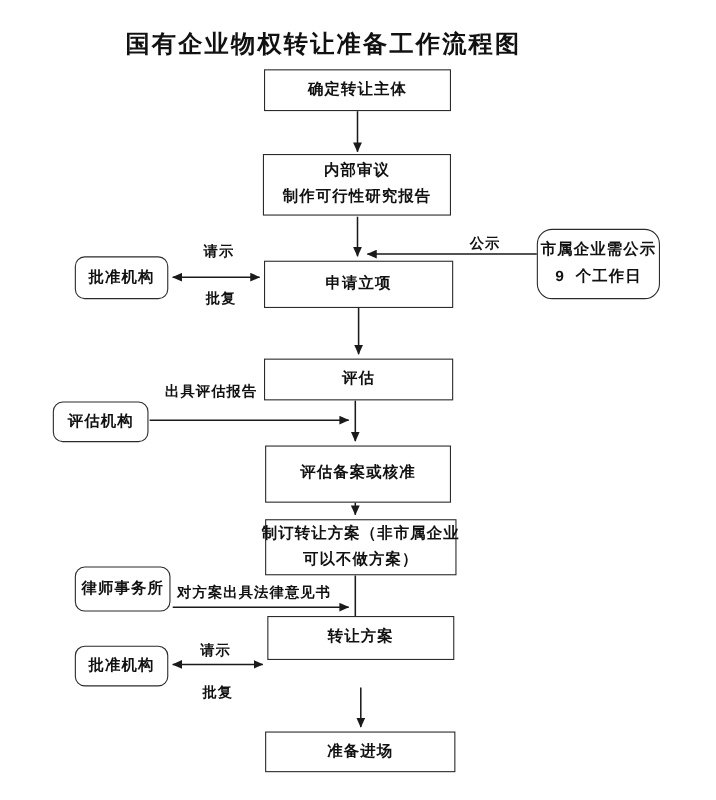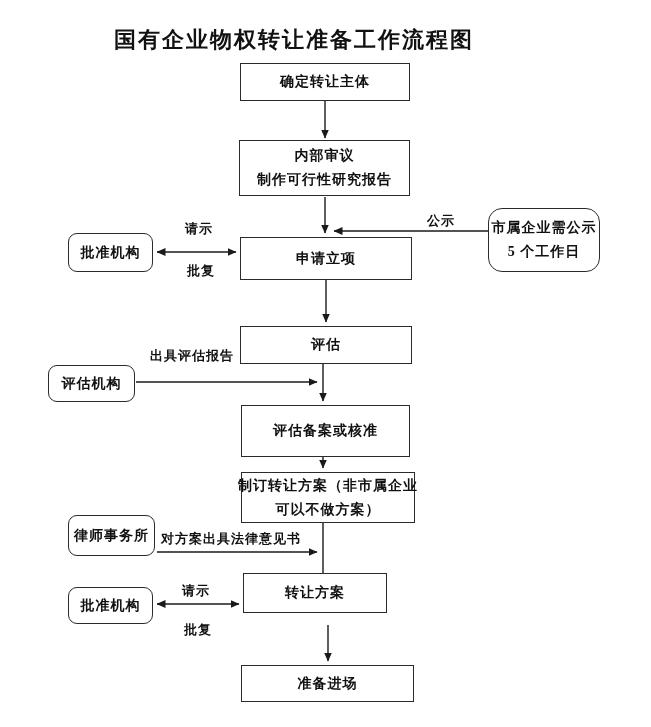--- a/index.html
+++ b/index.html
@@ -1,20 +1,20 @@
 <!DOCTYPE html>
 <html style="--line: #1a1a1a; --box-border: #2b2b2b; --text: #111111; --background: #ffffff;"><head>
 <meta charset="utf-8">
 <style>
   html,body { margin:0; padding:0; background:#ffffff; }
   .stage {
     position:relative; width:651px; height:727px;
     background:var(--background,#ffffff);
     color:var(--text,#111111);
-    font-family:Liberation Serif, serif;
+    font-family:Liberation Mono, monospace;
     overflow:hidden;
   }
   .title {
     position:absolute; left:294px; top:25px; transform:translateX(-50%);
     margin:0; font-size:22px; font-weight:bold; letter-spacing:2px;
     white-space:nowrap;
   }
   .edges { position:absolute; left:0; top:0; width:651px; height:727px; }
   .edges line { stroke:var(--line,#1a1a1a); stroke-width:1.4; }
   .ah { fill:var(--line,#1a1a1a); }
@@ -78,35 +78,35 @@
 
   <div class="node" style="left:241px;top:405px;width:169px;height:52px">
     <span>评估备案或核准</span>
   </div>
 
   <div class="node" style="left:241px;top:472px;width:174px;height:51px">
     <span>制订转让方案（非市属企业</span>
     <span>可以不做方案）</span>
   </div>
 
-  <div class="node" style="left:243px;top:573px;width:144px;height:40px">
+  <div class="node" style="left:243px;top:560px;width:170px;height:40px">
     <span>转让方案</span>
   </div>
 
   <div class="node" style="left:241px;top:665px;width:173px;height:37px">
     <span>准备进场</span>
   </div>
 
   <div class="node rounded" style="left:68px;top:233px;width:85px;height:39px">
     <span>批准机构</span>
   </div>
 
   <div class="node notice" style="left:488px;top:208px;width:112px;height:64px">
     <span>市属企业需公示</span>
-    <span>5 个工作日</span>
+    <span>9 个工作日</span>
   </div>
 
   <div class="node rounded" style="left:48px;top:365px;width:87px;height:37px">
     <span>评估机构</span>
   </div>
 
   <div class="node rounded" style="left:68px;top:515px;width:87px;height:41px">
     <span>律师事务所</span>
   </div>
 

